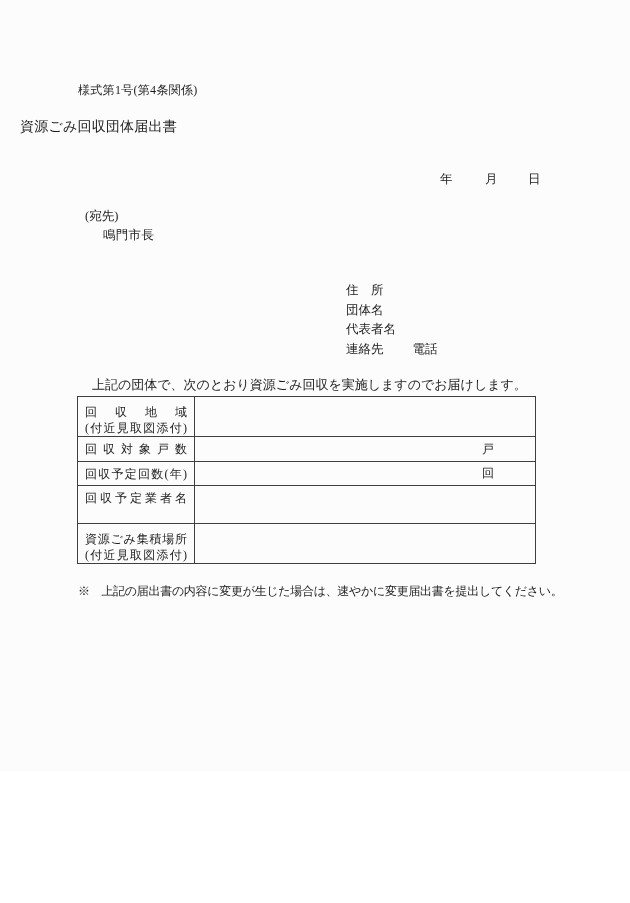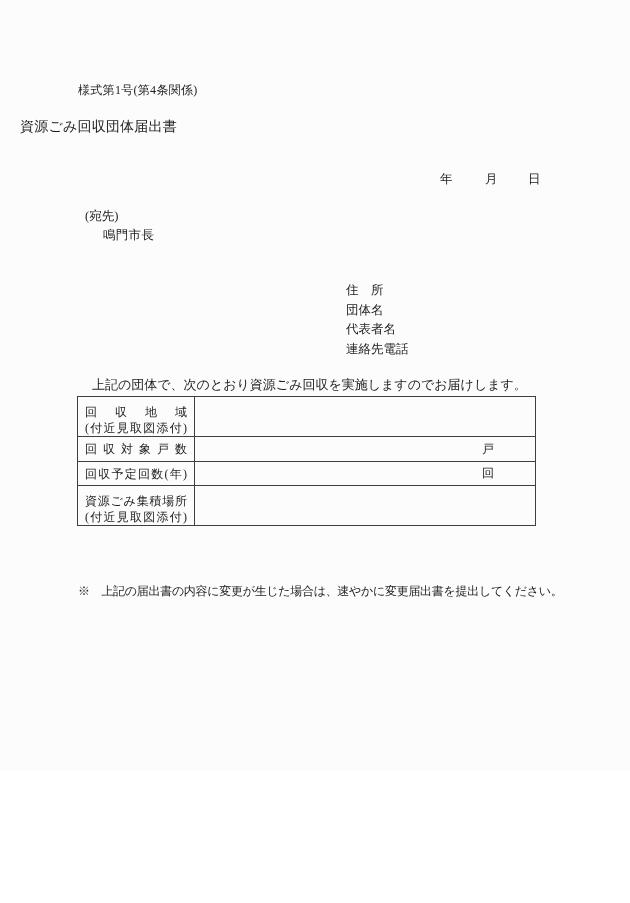--- a/index.html
+++ b/index.html
@@ -34,21 +34,21 @@
   }
   .hd-year  { left: 440px; }
   .hd-month { left: 485px; }
   .hd-day   { left: 528px; }
 
   .addressee-prefix { left: 85px;  top: 209px; font-size: 12.5px; line-height: 15px; }
   .addressee-name   { left: 103px; top: 228px; font-size: 12.5px; line-height: 15px; letter-spacing: 0.3px; }
 
   .applicant { left: 346px; top: 281px; font-size: 12.5px; }
   .applicant .ap-line { line-height: 19.6px; }
-  .applicant .phone { }
+  .applicant .phone { margin-left: 29px; }
 
   .intro {
     left: 92px; top: 377px;
     font-size: 13px; line-height: 15px; text-align: center;
   }
 
   table.form-table {
     position: absolute;
     left: 77px; top: 396px;
     width: 458px;
@@ -144,20 +144,26 @@
         </td>
       </tr>
       <tr class="r3">
         <th>
           <div class="jl">回収予定回数(年)</div>
         </th>
         <td class="unit-cell">
           <span>回</span>
         </td>
       </tr>
+      <tr class="r5">
+        <th>
+          <div class="jl">回収予定業者名</div>
+        </th>
+        <td></td>
+      </tr>
       <tr class="r6">
         <th>
           <div class="jl">資源ごみ集積場所</div>
           <div class="jl">(付近見取図添付)</div>
         </th>
         <td></td>
       </tr>
     </tbody>
   </table>
 

